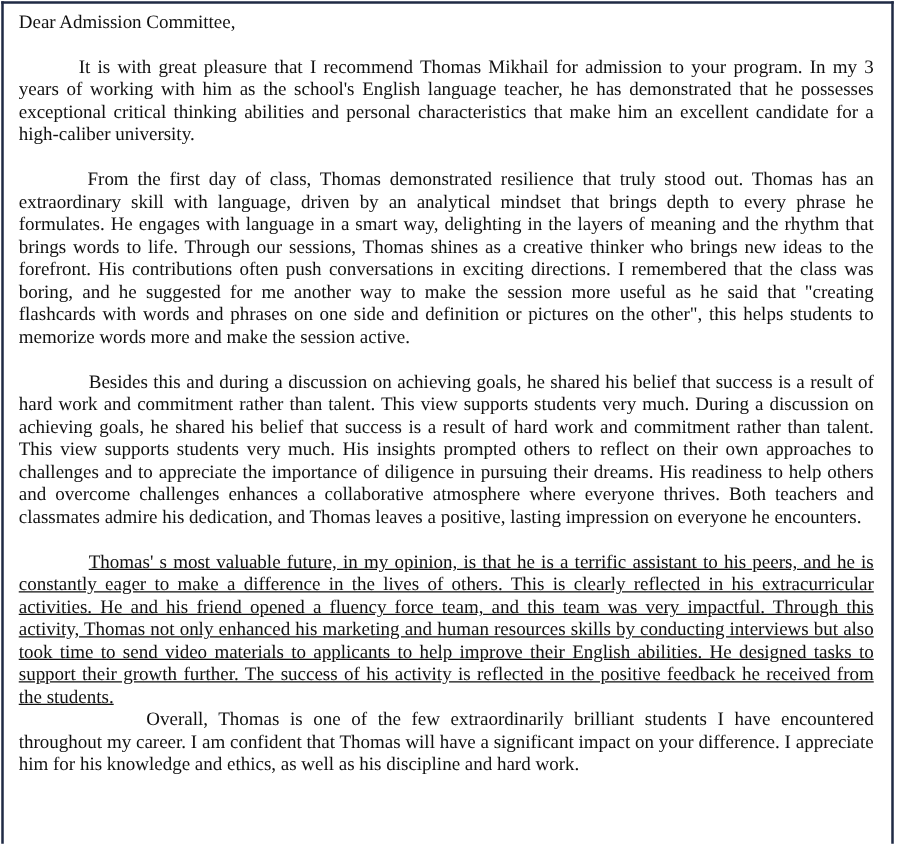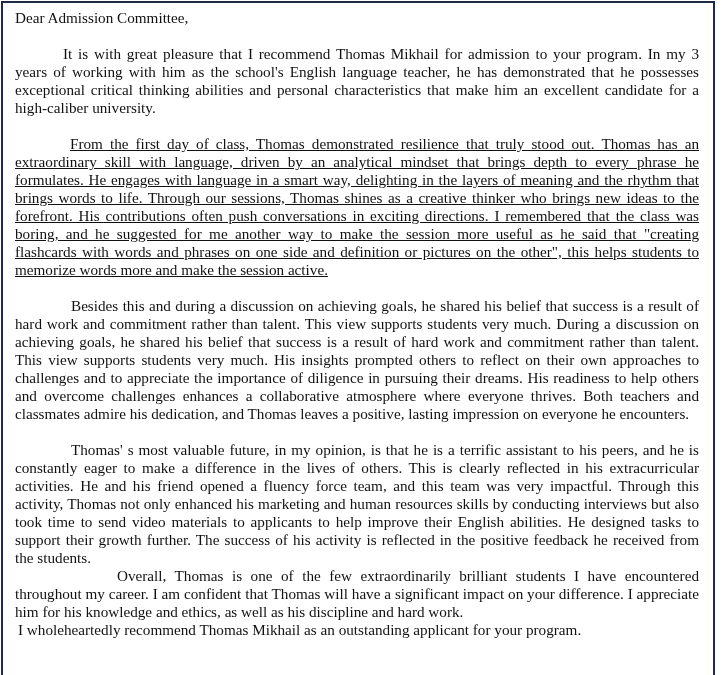--- a/index.html
+++ b/index.html
@@ -39,35 +39,34 @@
       margin: 0 0 18px 0;
     }
     .para {
       margin: 0;
       text-align: justify;
     }
     .para.gap-after {
       margin-bottom: 18px;
     }
     .indent-1 { text-indent: 48px; }
-    .indent-2 { text-indent: 55px; text-decoration: underline; }
+    .indent-2 { text-indent: 55px; }
     .indent-3 { text-indent: 56px; }
-    .indent-4 { text-indent: 56px; }
+    .indent-4 { text-indent: 56px; text-decoration: underline; }
     .indent-5 { text-indent: 102px; }
     .closing {
       margin: 0;
       padding-left: 3px;
     }
   </style>
 </head>
 <body>
 
 <div class="page-frame">
   <div class="letter">
     <p class="salutation">Dear Admission Committee,</p>
     <p class="para indent-1 gap-after">It is with great pleasure that I recommend Thomas Mikhail for admission to your program. In my 3 years of working with him as the school's English language teacher, he has demonstrated that he possesses exceptional critical thinking abilities and personal characteristics that make him an excellent candidate for a high-caliber university.</p>
     <p class="para indent-2 gap-after">From the first day of class, Thomas demonstrated resilience that truly stood out. Thomas has an extraordinary skill with language, driven by an analytical mindset that brings depth to every phrase he formulates. He engages with language in a smart way, delighting in the layers of meaning and the rhythm that brings words to life. Through our sessions, Thomas shines as a creative thinker who brings new ideas to the forefront. His contributions often push conversations in exciting directions. I remembered that the class was boring, and he suggested for me another way to make the session more useful as he said that "creating flashcards with words and phrases on one side and definition or pictures on the other", this helps students to memorize words more and make the session active.</p>
     <p class="para indent-3 gap-after">Besides this and during a discussion on achieving goals, he shared his belief that success is a result of hard work and commitment rather than talent. This view supports students very much. During a discussion on achieving goals, he shared his belief that success is a result of hard work and commitment rather than talent. This view supports students very much. His insights prompted others to reflect on their own approaches to challenges and to appreciate the importance of diligence in pursuing their dreams. His readiness to help others and overcome challenges enhances a collaborative atmosphere where everyone thrives. Both teachers and classmates admire his dedication, and Thomas leaves a positive, lasting impression on everyone he encounters.</p>
     <p class="para indent-4">Thomas' s most valuable future, in my opinion, is that he is a terrific assistant to his peers, and he is constantly eager to make a difference in the lives of others. This is clearly reflected in his extracurricular activities. He and his friend opened a fluency force team, and this team was very impactful. Through this activity, Thomas not only enhanced his marketing and human resources skills by conducting interviews but also took time to send video materials to applicants to help improve their English abilities. He designed tasks to support their growth further. The success of his activity is reflected in the positive feedback he received from the students.</p>
     <p class="para indent-5">Overall, Thomas is one of the few extraordinarily brilliant students I have encountered throughout my career. I am confident that Thomas will have a significant impact on your difference. I appreciate him for his knowledge and ethics, as well as his discipline and hard work.</p>
-    <p class="closing">I wholeheartedly recommend Thomas Mikhail as an outstanding applicant for your program.</p>
   </div>
 </div>
 
 </body></html>

